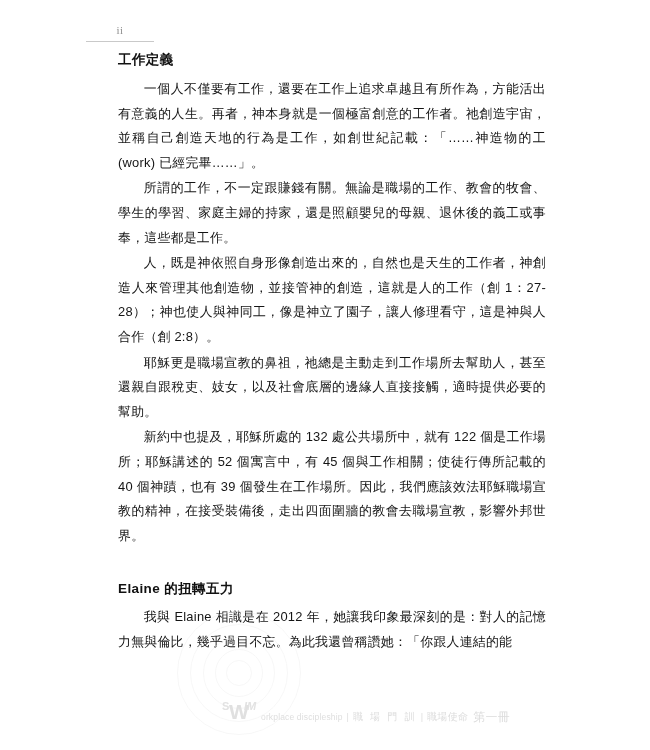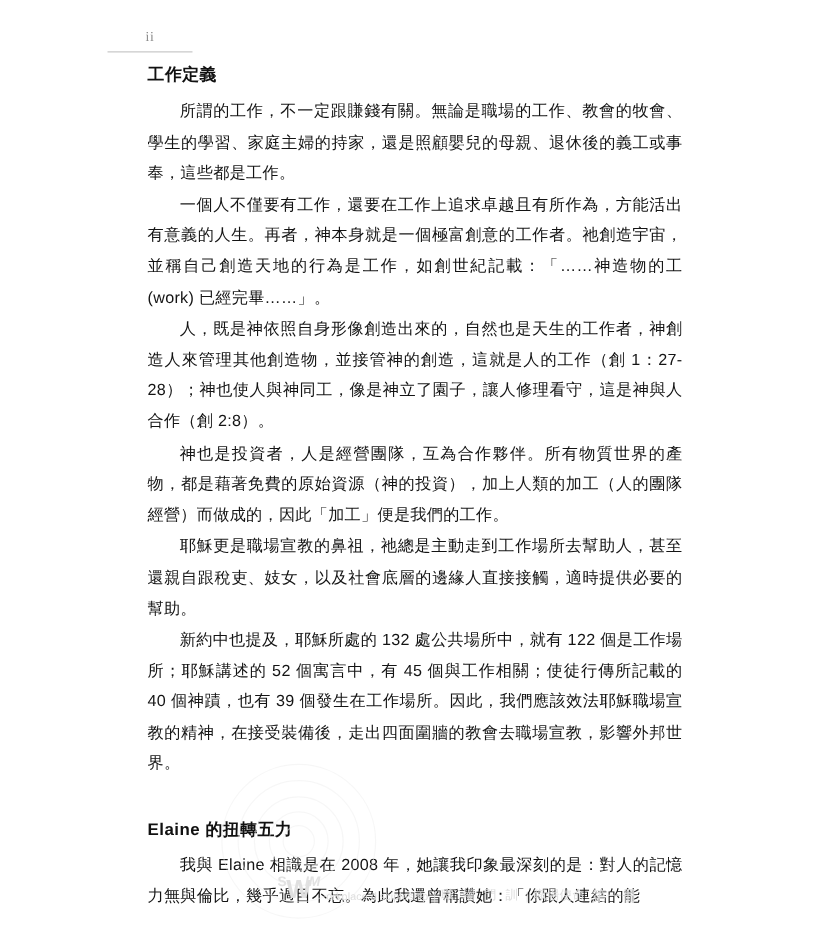--- a/index.html
+++ b/index.html
@@ -199,30 +199,29 @@
 
   <div class="page-header">
     <span class="folio">ii</span>
     <div class="header-rule"></div>
   </div>
 
   <div class="content">
 
     <h2 class="section-title">工作定義</h2>
 
+    <p class="body-para">一個人不僅要有工作，還要在工作上追求卓越且有所作為，方能活出有意義的人生。再者，神本身就是一個極富創意的工作者。祂創造宇宙，並稱自己創造天地的行為是工作，如創世紀記載：「……神造物的工 (work) 已經完畢……」。</p>
     <p class="body-para">所謂的工作，不一定跟賺錢有關。無論是職場的工作、教會的牧會、學生的學習、家庭主婦的持家，還是照顧嬰兒的母親、退休後的義工或事奉，這些都是工作。</p>
-    <p class="body-para">一個人不僅要有工作，還要在工作上追求卓越且有所作為，方能活出有意義的人生。再者，神本身就是一個極富創意的工作者。祂創造宇宙，並稱自己創造天地的行為是工作，如創世紀記載：「……神造物的工 (work) 已經完畢……」。</p>
     <p class="body-para">人，既是神依照自身形像創造出來的，自然也是天生的工作者，神創造人來管理其他創造物，並接管神的創造，這就是人的工作（創 1：27-28）；神也使人與神同工，像是神立了園子，讓人修理看守，這是神與人合作（創 2:8）。</p>
-    <p class="body-para">神也是投資者，人是經營團隊，互為合作夥伴。所有物質世界的產物，都是藉著免費的原始資源（神的投資），加上人類的加工（人的團隊經營）而做成的，因此「加工」便是我們的工作。</p>
     <p class="body-para">耶穌更是職場宣教的鼻祖，祂總是主動走到工作場所去幫助人，甚至還親自跟稅吏、妓女，以及社會底層的邊緣人直接接觸，適時提供必要的幫助。</p>
     <p class="body-para">新約中也提及，耶穌所處的 132 處公共場所中，就有 122 個是工作場所；耶穌講述的 52 個寓言中，有 45 個與工作相關；使徒行傳所記載的 40 個神蹟，也有 39 個發生在工作場所。因此，我們應該效法耶穌職場宣教的精神，在接受裝備後，走出四面圍牆的教會去職場宣教，影響外邦世界。</p>
 
     <h2 class="section-title second">Elaine 的扭轉五力</h2>
 
-    <p class="body-para">我與 Elaine 相識是在 2008 年，她讓我印象最深刻的是：對人的記憶力無與倫比，幾乎過目不忘。為此我還曾稱讚她：「你跟人連結的能</p>
+    <p class="body-para">我與 Elaine 相識是在 2012 年，她讓我印象最深刻的是：對人的記憶力無與倫比，幾乎過目不忘。為此我還曾稱讚她：「你跟人連結的能</p>
   </div>
 
   <div class="page-footer">
 
     <div class="watermark-rings">
       <span class="ring-1"></span>
       <span class="ring-2"></span>
       <span class="ring-3"></span>
       <span class="ring-4"></span>
       <span class="ring-5"></span>

